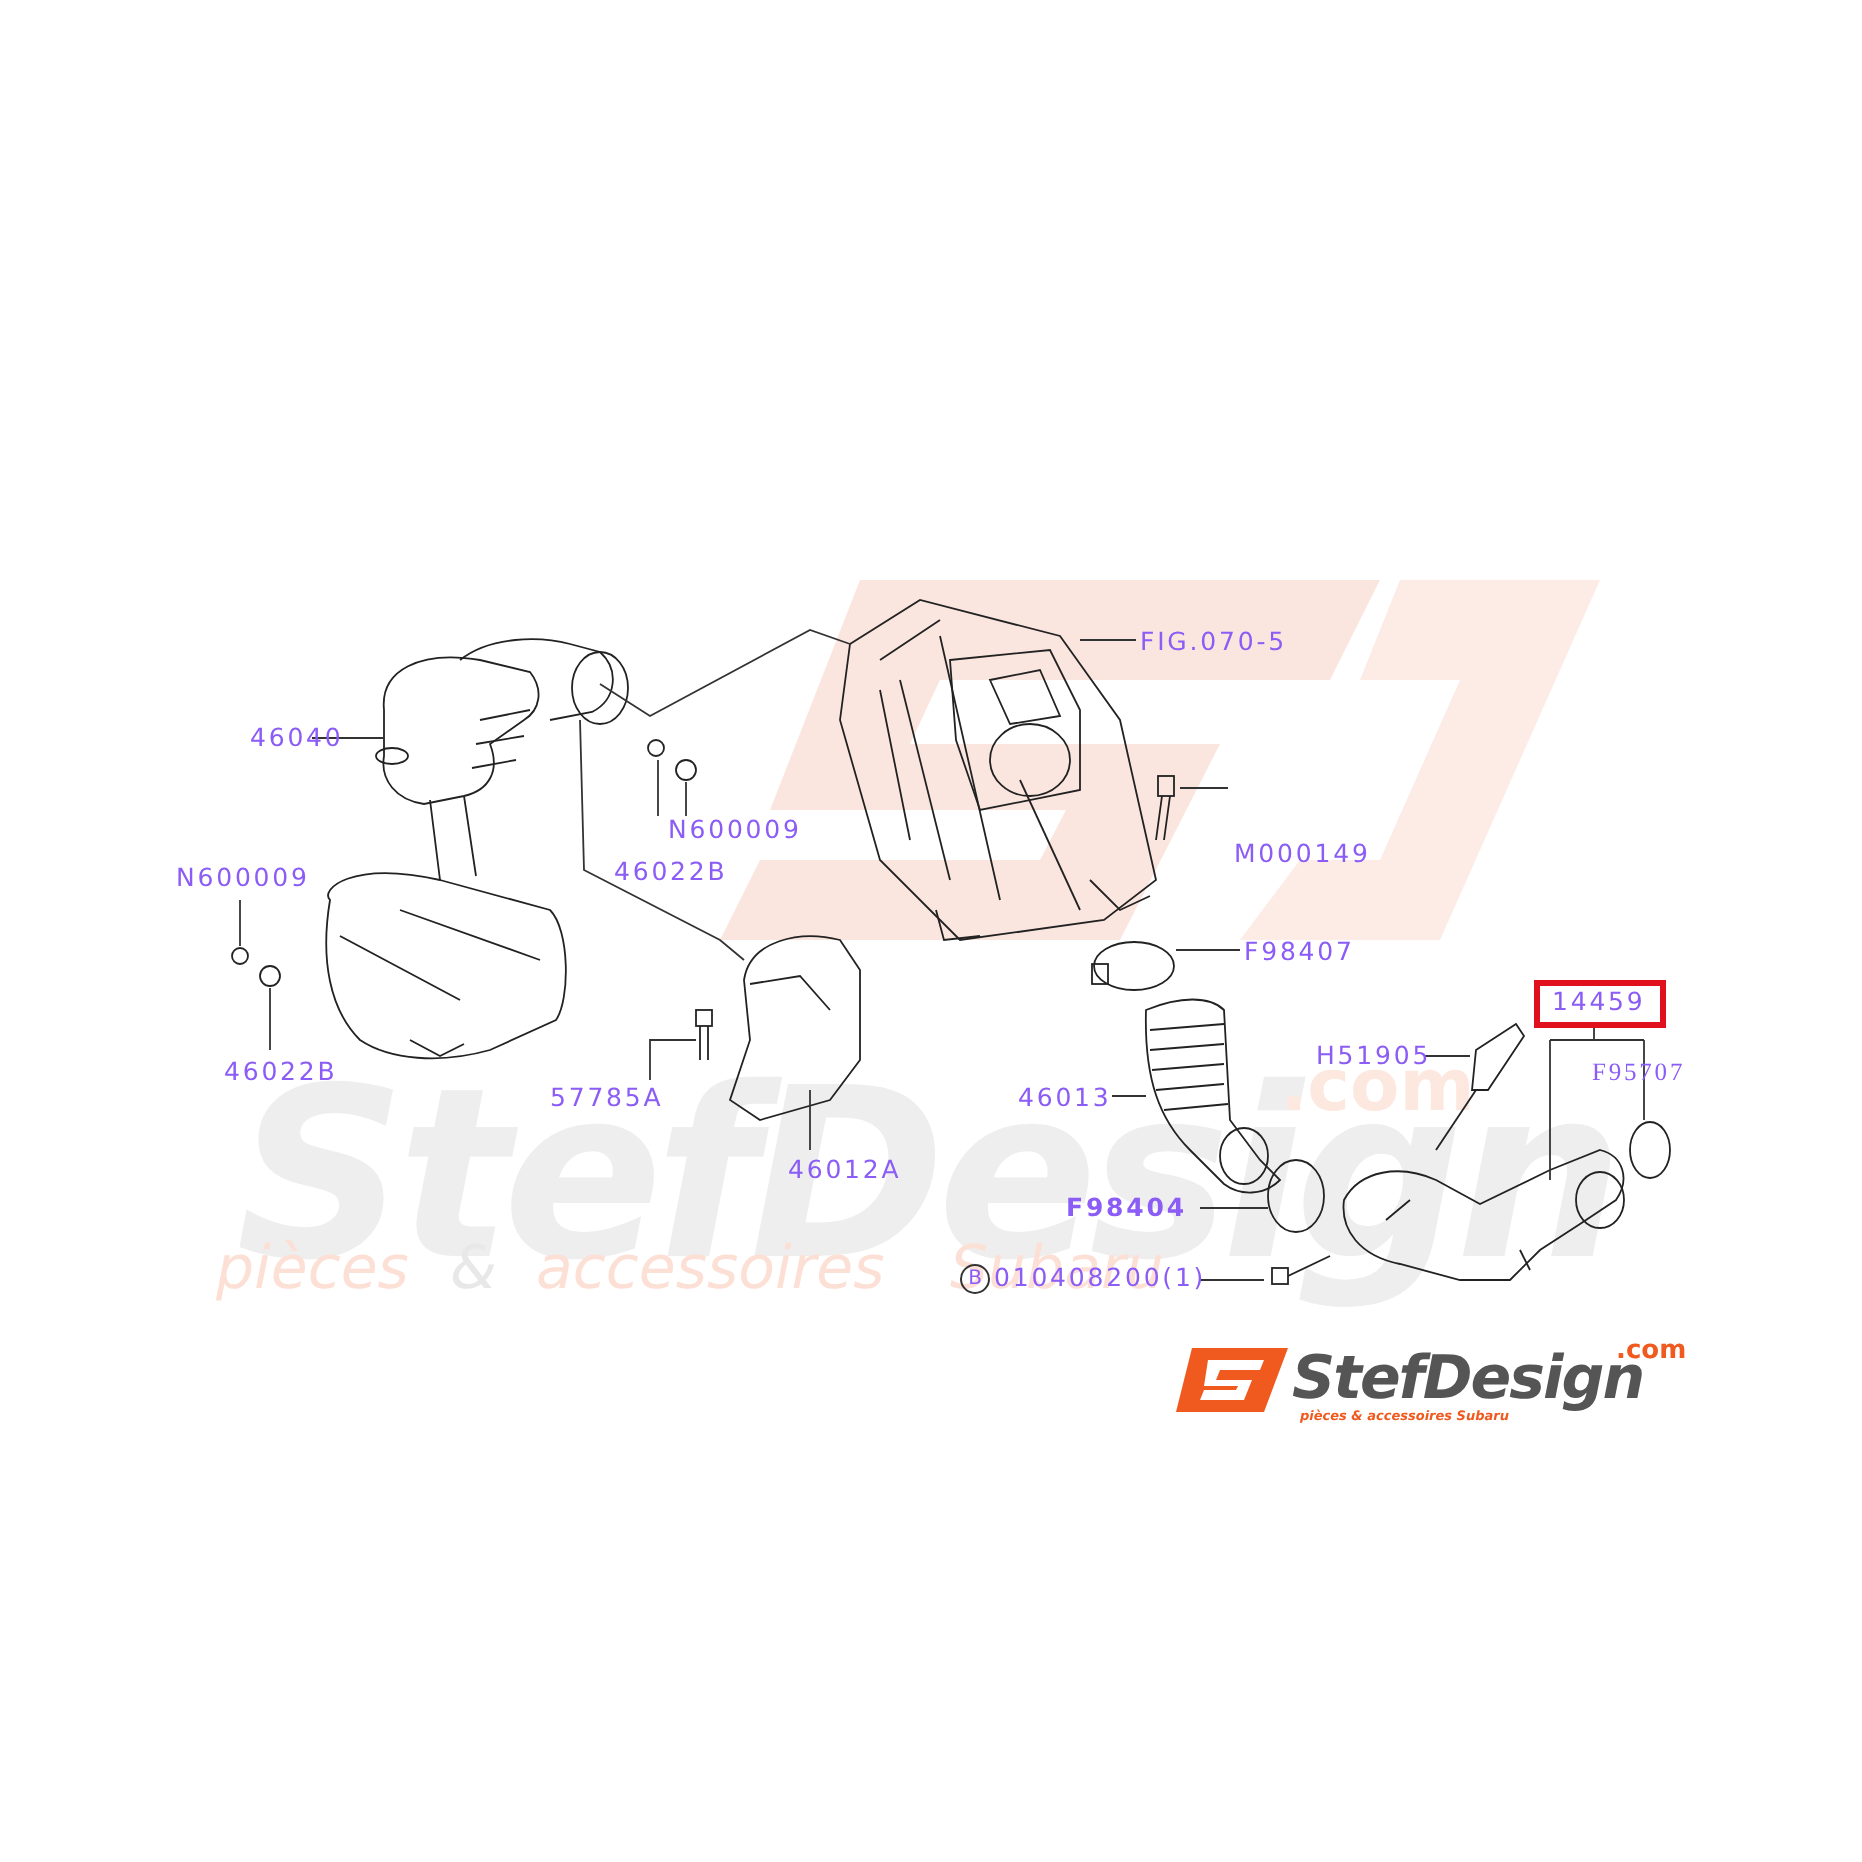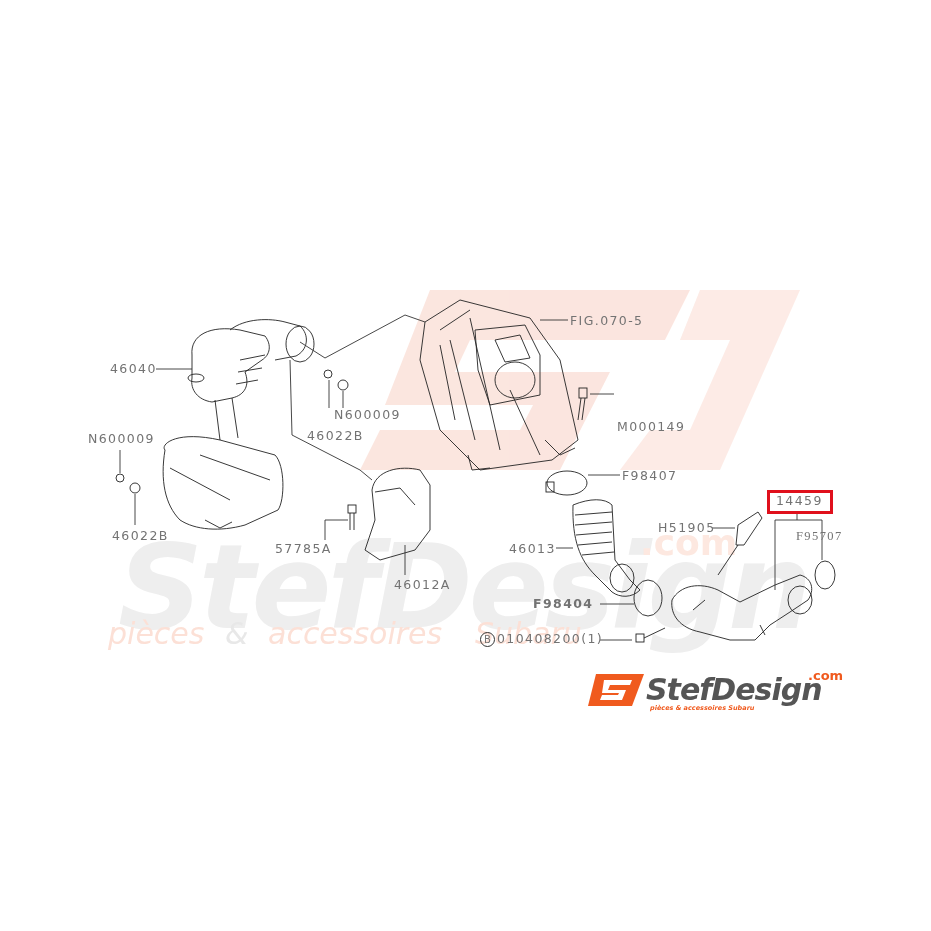--- a/index.html
+++ b/index.html
@@ -1,19 +1,19 @@
 <!DOCTYPE html>
 <html><head>
 <meta charset="utf-8">
 <style>
   html, body { margin:0; padding:0; background:#ffffff; }
   body { width:931px; height:931px; position:relative; overflow:hidden; font-family:"DejaVu Sans", sans-serif; }
   .canvas { position:absolute; left:0; top:0; width:931px; height:931px; }
   svg { position:absolute; left:0; top:0; }
-  .lbl { position:absolute; font-family:"DejaVu Sans", sans-serif; font-size:12.5px; color:#737373; letter-spacing:1.4px; white-space:nowrap; line-height:14px; }
+  .lbl { position:absolute; font-family:"DejaVu Sans", sans-serif; font-size:12.5px; color:#8b5cf6; letter-spacing:1.4px; white-space:nowrap; line-height:14px; }
   .hl { position:absolute; border:3px solid #e0101c; background:#fff; }
   .logo-box { position:absolute; }
   .logo-title { position:absolute; font-family:"DejaVu Sans", sans-serif; font-style:italic; font-weight:bold; color:#555; font-size:30px; letter-spacing:-1px; white-space:nowrap; }
   .logo-com { position:absolute; font-family:"DejaVu Sans", sans-serif; font-weight:bold; color:#f05a1e; font-size:13px; white-space:nowrap; }
   .logo-sub { position:absolute; font-family:"DejaVu Sans", sans-serif; font-style:italic; font-weight:bold; color:#f05a1e; font-size:6.5px; white-space:nowrap; }
   .circleB { display:inline-block; width:13px; height:13px; border:1px solid #333; border-radius:50%; text-align:center; font-size:10px; line-height:13px; letter-spacing:0; margin-right:2px; vertical-align:middle; }
 </style>
 </head>
 <body>
 
@@ -123,21 +123,21 @@
       <path d="M348 520 L325 520 L325 540"></path>
       <path d="M405 545 L405 575"></path>
       <path d="M556 548 L573 548"></path>
       <path d="M712 528 L735 528"></path>
       <path d="M797 513 L797 520 M775 520 L822 520 M775 520 L775 590 M822 520 L822 560"></path>
       <path d="M600 604 L634 604"></path>
       <path d="M600 640 L632 640"></path>
     </g>
   </svg>
 
-  <div class="lbl" style="left:110px;top:362px;">46040</div>
+  <div class="lbl" style="left:125px;top:362px;">46040</div>
   <div class="lbl" style="left:334px;top:408px;">N600009</div>
   <div class="lbl" style="left:307px;top:429px;">46022B</div>
   <div class="lbl" style="left:88px;top:432px;">N600009</div>
   <div class="lbl" style="left:112px;top:529px;">46022B</div>
   <div class="lbl" style="left:570px;top:314px;">FIG.070-5</div>
   <div class="lbl" style="left:617px;top:388px;margin-top:32px;">M000149</div>
   <div class="lbl" style="left:622px;top:469px;">F98407</div>
   <div class="lbl" style="left:275px;top:542px;">57785A</div>
   <div class="lbl" style="left:394px;top:578px;">46012A</div>
   <div class="lbl" style="left:509px;top:542px;">46013</div>

